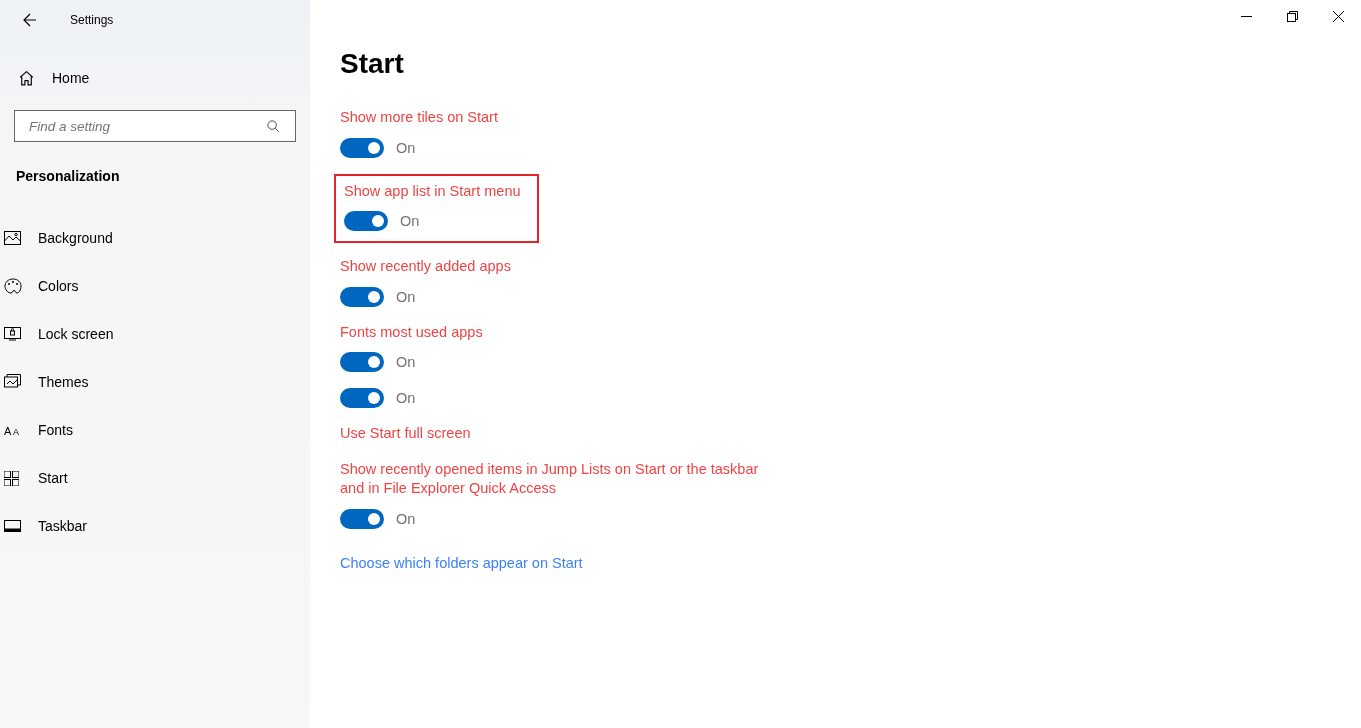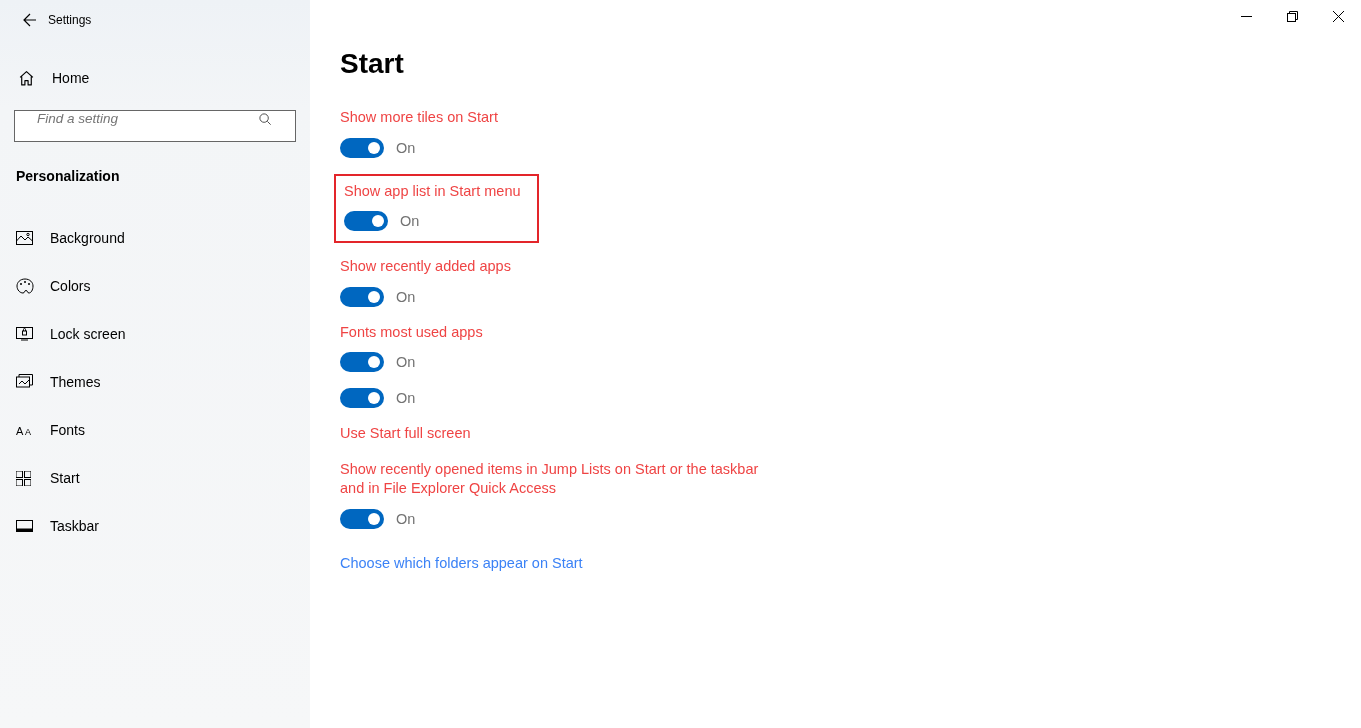--- a/index.html
+++ b/index.html
@@ -3,35 +3,35 @@
 <meta charset="utf-8">
 <style>
   * { box-sizing: border-box; margin: 0; padding: 0; font-family: "Segoe UI", -apple-system, sans-serif; }
   body { width: 1361px; height: 728px; background: #fff; overflow: hidden; display: flex; }
   
   
   .sidebar { width: 310px; height: 100%; background: linear-gradient(180deg, #eef2f6 0%, #f3f5f7 15%, #f6f7f8 100%); position: relative; }
   
   .titlebar { display: flex; align-items: center; height: 40px; padding-left: 14px; }
   .back-btn { width: 32px; height: 32px; display: flex; align-items: center; justify-content: center; cursor: pointer; }
-  .app-title { font-size: 12px; margin-left: 2px; color: #000; }
+  .app-title { font-size: 12px; margin-left: 24px; color: #000; }
   
   .home-row { display: flex; align-items: center; height: 40px; padding-left: 18px; margin-top: 18px; cursor: pointer; }
   .home-row .icon-holder { width: 20px; display: flex; align-items: center; }
   .home-label { margin-left: 14px; font-size: 14px; color: #000; }
   
   .search-wrap { margin: 12px 14px 0 14px; }
-  .search-box { width: 100%; height: 32px; border: 1px solid #666; background: #fff; display: flex; align-items: flex-start; padding: 0 22px; gap: 11px; }
+  .search-box { width: 100%; height: 32px; border: 1px solid #666; background: #fff; display: flex; align-items: center; padding: 0 14px; gap: 11px; }
   .search-input { flex: 1; border: none; outline: none; font-size: 13.5px; font-style: italic; color: #666; background: transparent; }
   .search-icon { width: 16px; height: 16px; display: flex; align-items: center; justify-content: center; }
   
   .category-label { font-size: 14px; font-weight: 600; color: #000; margin: 26px 0 0 16px; }
   
   .nav-list { margin-top: 30px; }
-  .nav-item { display: flex; align-items: center; height: 48px; padding-left: 16px; cursor: pointer; }
+  .nav-item { display: flex; align-items: center; height: 48px; padding-left: 4px; cursor: pointer; }
   .nav-item .icon-holder { width: 20px; display: flex; align-items: center; justify-content: flex-start; }
   .nav-label { margin-left: 14px; font-size: 14px; color: #000; }
   
   
   .main { flex: 1; height: 100%; background: #fff; position: relative; padding: 48px 28px 0 30px; display: flex; }
   .content-col { width: 720px; }
   .page-heading { font-size: 28px; font-weight: 600; color: #000; margin-bottom: 28px; }
   
   .setting { margin-bottom: 16px; }
   .setting-label { font-size: 14.5px; color: #ef4444; margin-bottom: 10px; line-height: 1.35; }

